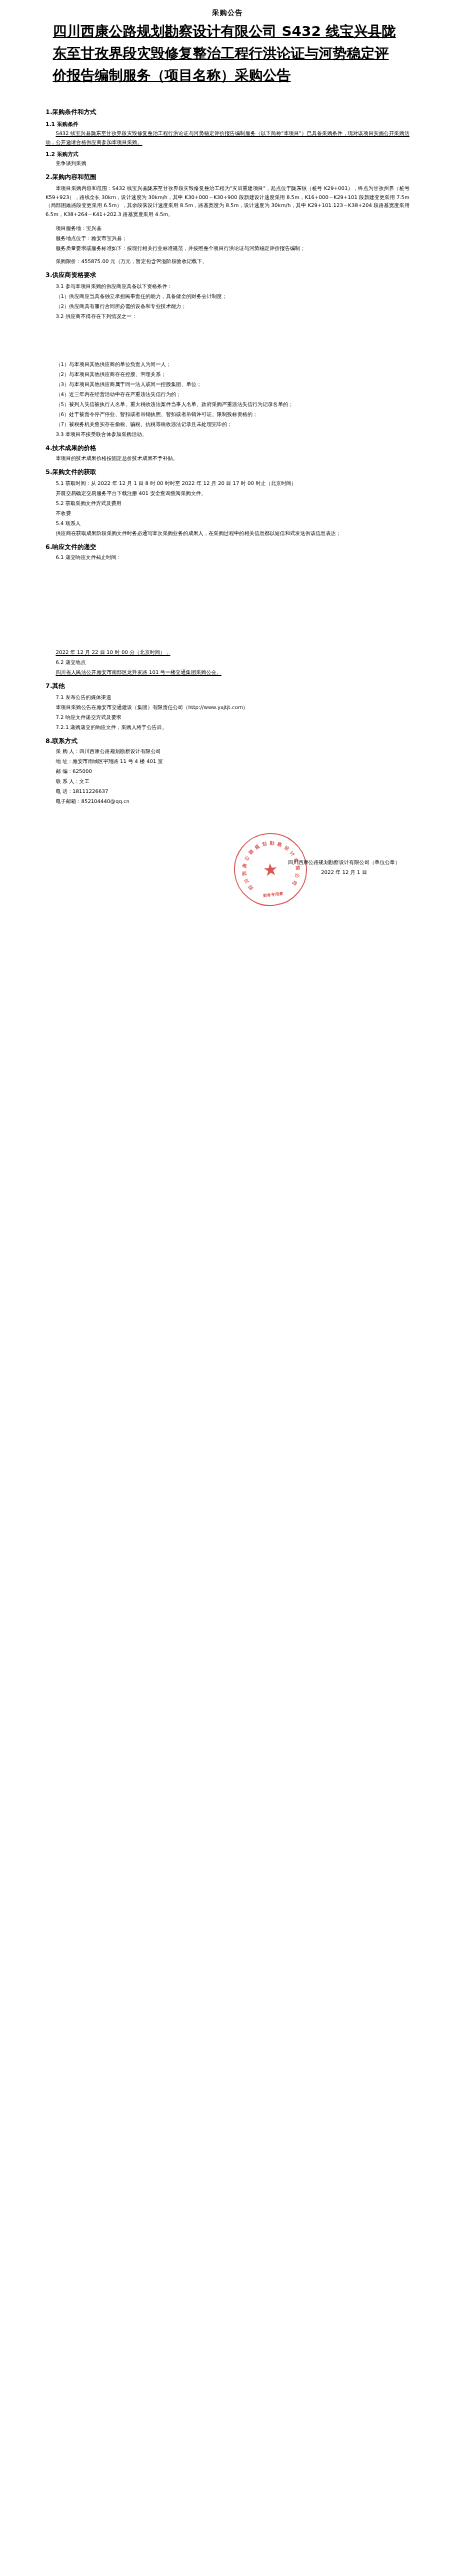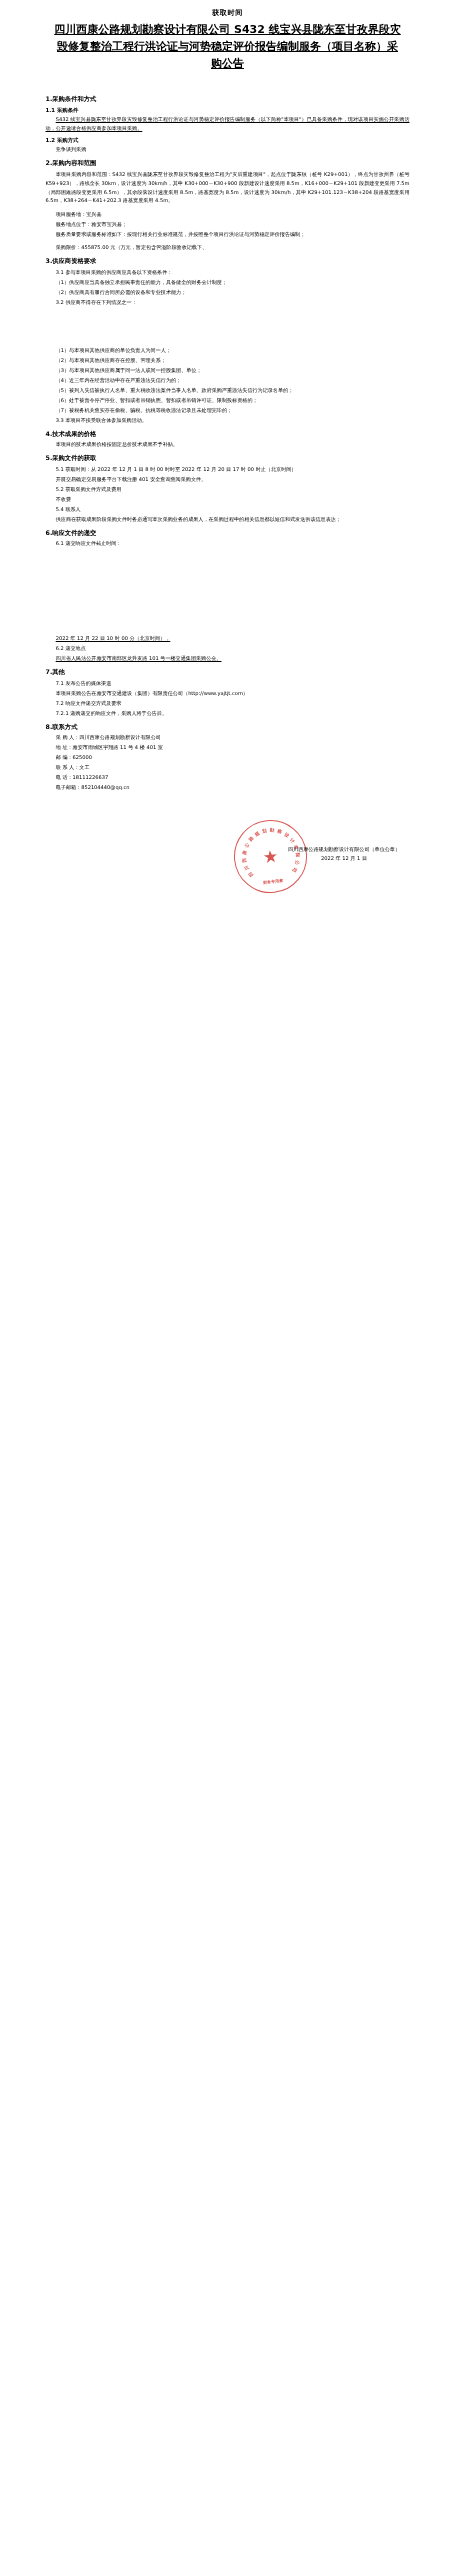--- a/index.html
+++ b/index.html
@@ -27,22 +27,22 @@
   }
   .doc-head {
     text-align: center;
     font-size: 7.1px;
     font-weight: bold;
     color: #000;
     letter-spacing: 0.6px;
     margin-bottom: 3.4px;
   }
   .doc-title {
-    text-align: center;
-    font-size: 11px;
+    text-align: left;
+    font-size: 14px;
     font-weight: bold;
     line-height: 1.55;
     color: #000;
     text-decoration: underline;
     text-underline-offset: 1.1px;
     margin: 0 auto 22px auto;
     width: 96%;
   }
   h2.sec {
     font-size: 6.3px;
@@ -143,21 +143,21 @@
     color: #d2322d;
     font-weight: bold;
   }
 </style>
 </head>
 <body>
 
 <div class="page">
   <div class="inner">
 
-    <div class="doc-head">获取时间</div>
+    <div class="doc-head">采购公告</div>
     <div class="doc-title">四川西康公路规划勘察设计有限公司 S432 线宝兴县陇东至甘孜界段灾毁修复整治工程行洪论证与河势稳定评价报告编制服务（项目名称）采购公告</div>
 
     <h2 class="sec">1.采购条件和方式</h2>
     <h3 class="sub">1.1 采购条件</h3>
     <p class="t u">S432 线宝兴县陇东至甘孜界段灾毁修复整治工程行洪论证与河势稳定评价报告编制服务（以下简称"本项目"）已具备采购条件，现对该项目实施公开采购活动，公开邀请合格供应商参加本项目采购。</p>
     <h3 class="sub">1.2 采购方式</h3>
     <p class="t">竞争谈判采购</p>
 
     <h2 class="sec">2.采购内容和范围</h2>
     <p class="t">本项目采购内容和范围：S432 线宝兴县陇东至甘孜界段灾毁修复整治工程为"灾后重建项目"，起点位于陇东镇（桩号 K29+001），终点为甘孜州界（桩号 K59+923），路线全长 30km，设计速度为 30km/h，其中 K30+000～K30+900 段新建设计速度采用 8.5m，K16+000～K29+101 段新建变更采用 7.5m（局部困难路段变更采用 6.5m），其余段落设计速度采用 8.5m，路基宽度为 8.5m，设计速度为 30km/h，其中 K29+101.123～K38+204 段路基宽度采用 6.5m，K38+264～K41+202.3 路基宽度采用 4.5m。</p>

